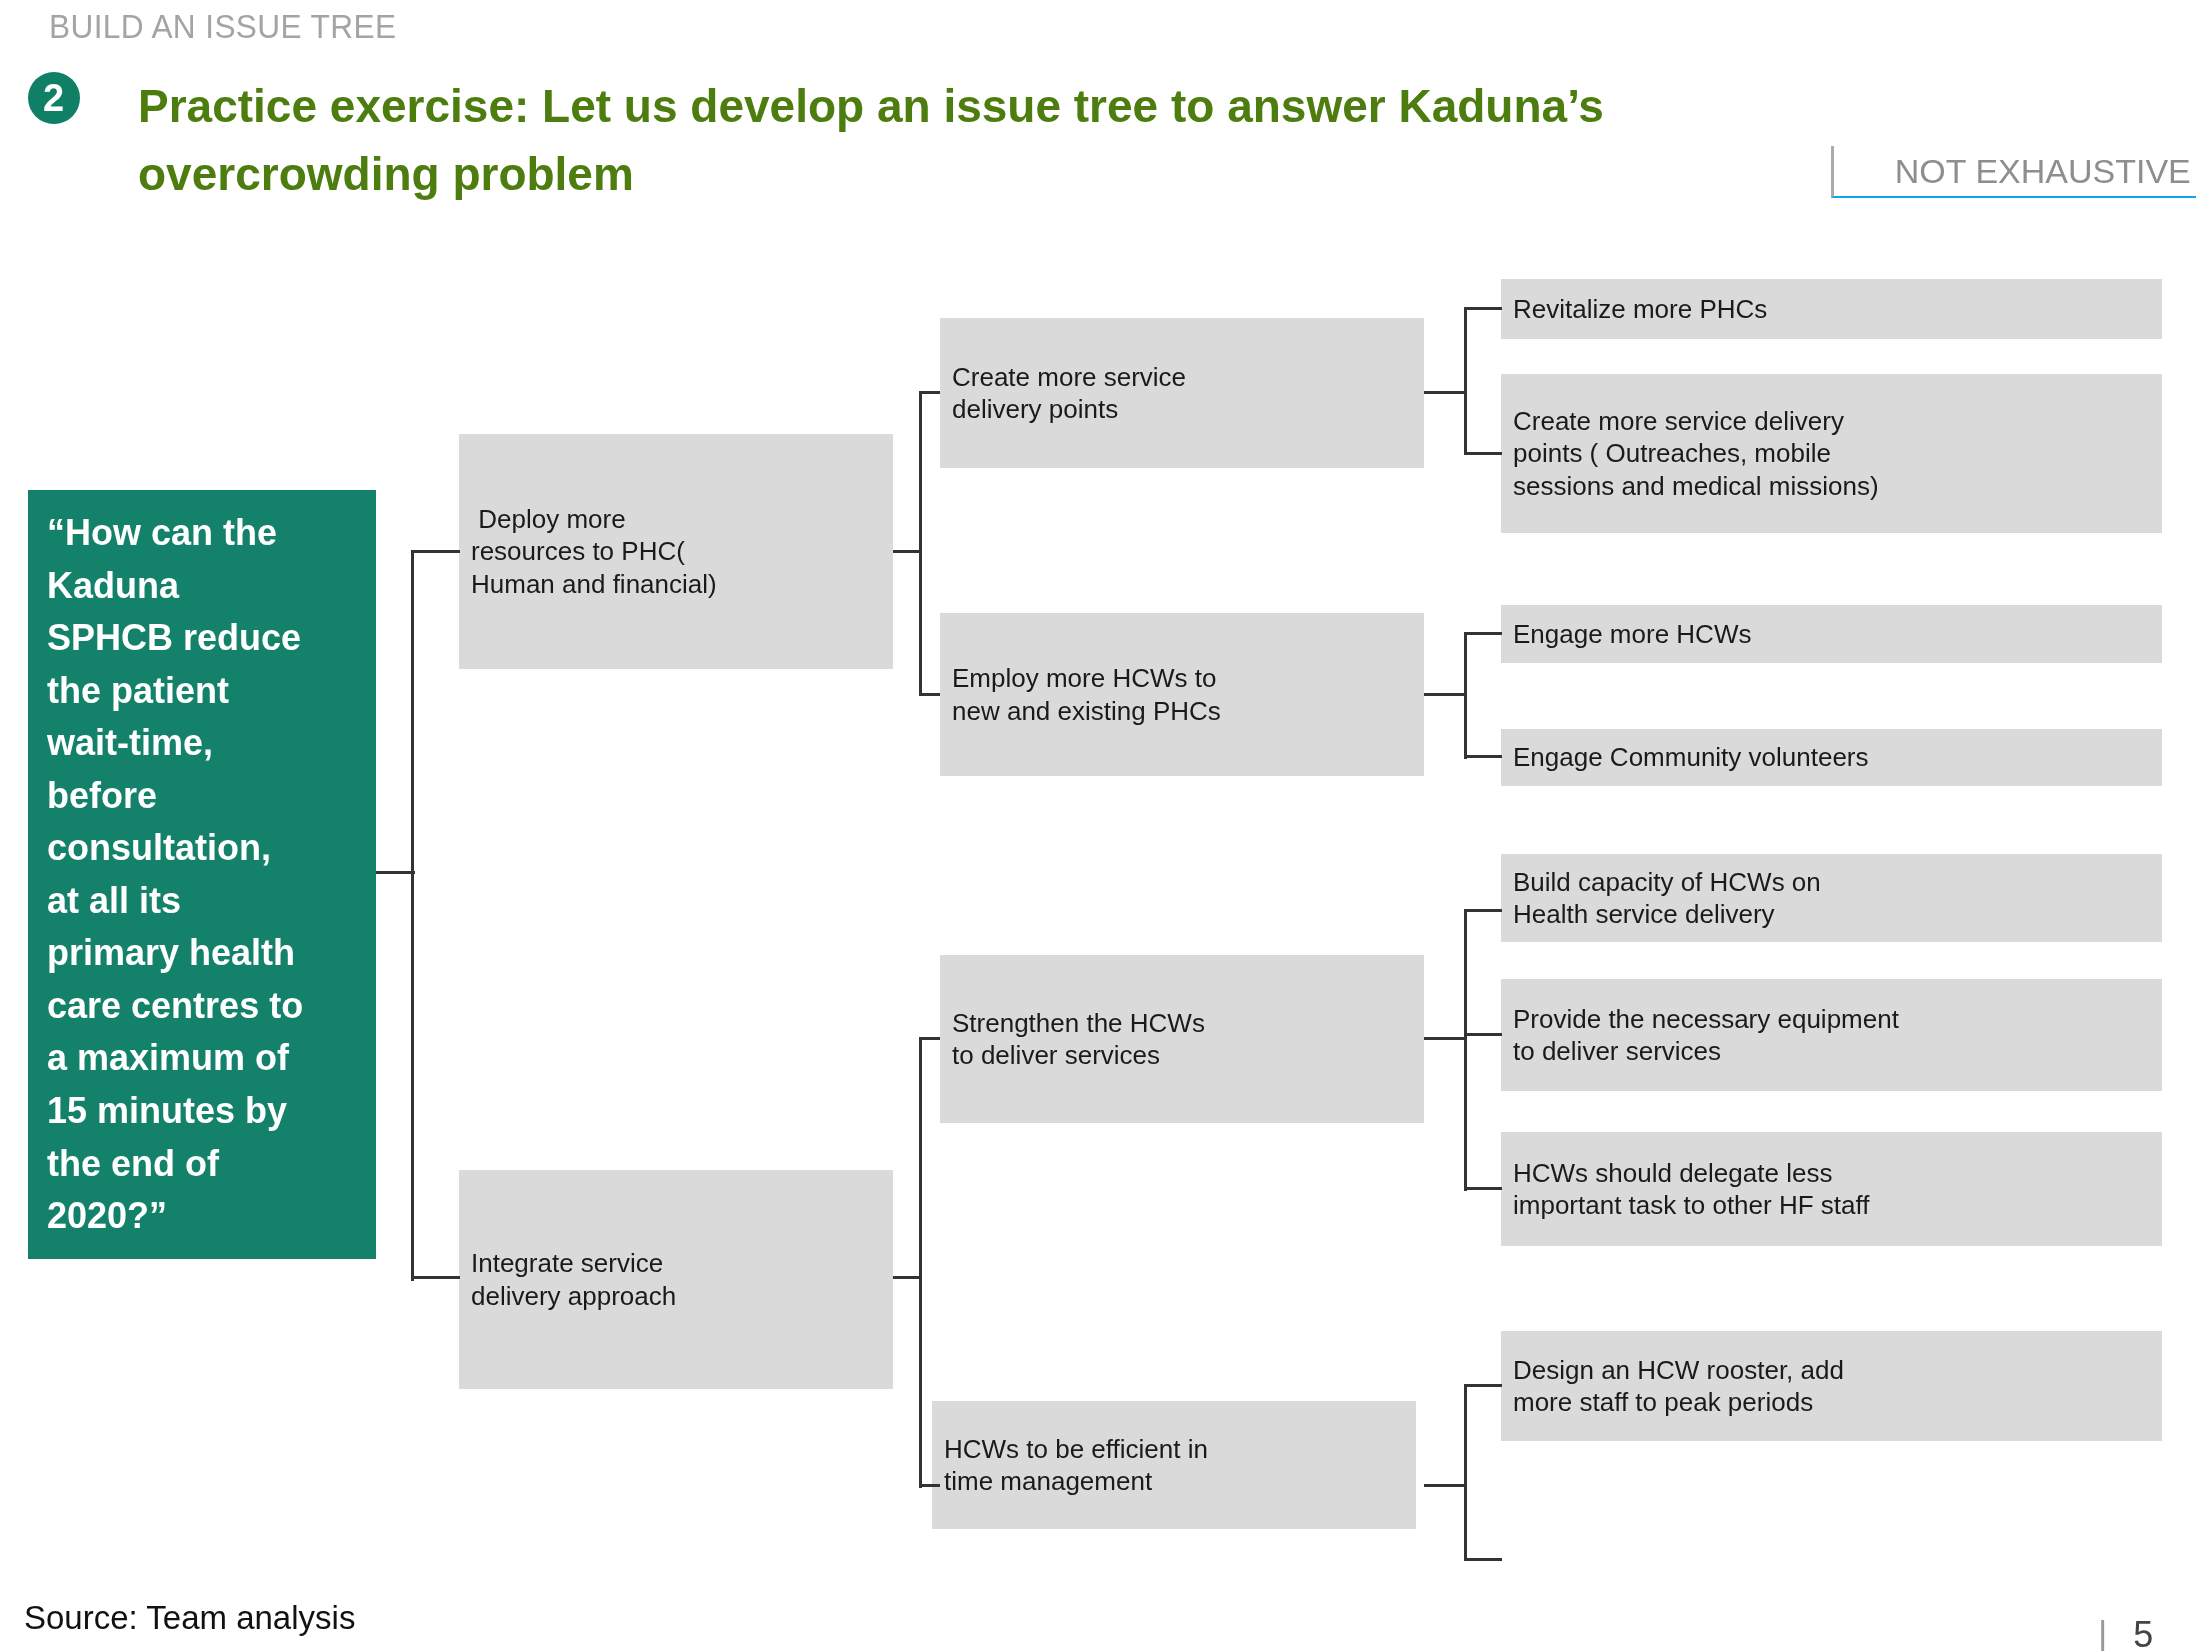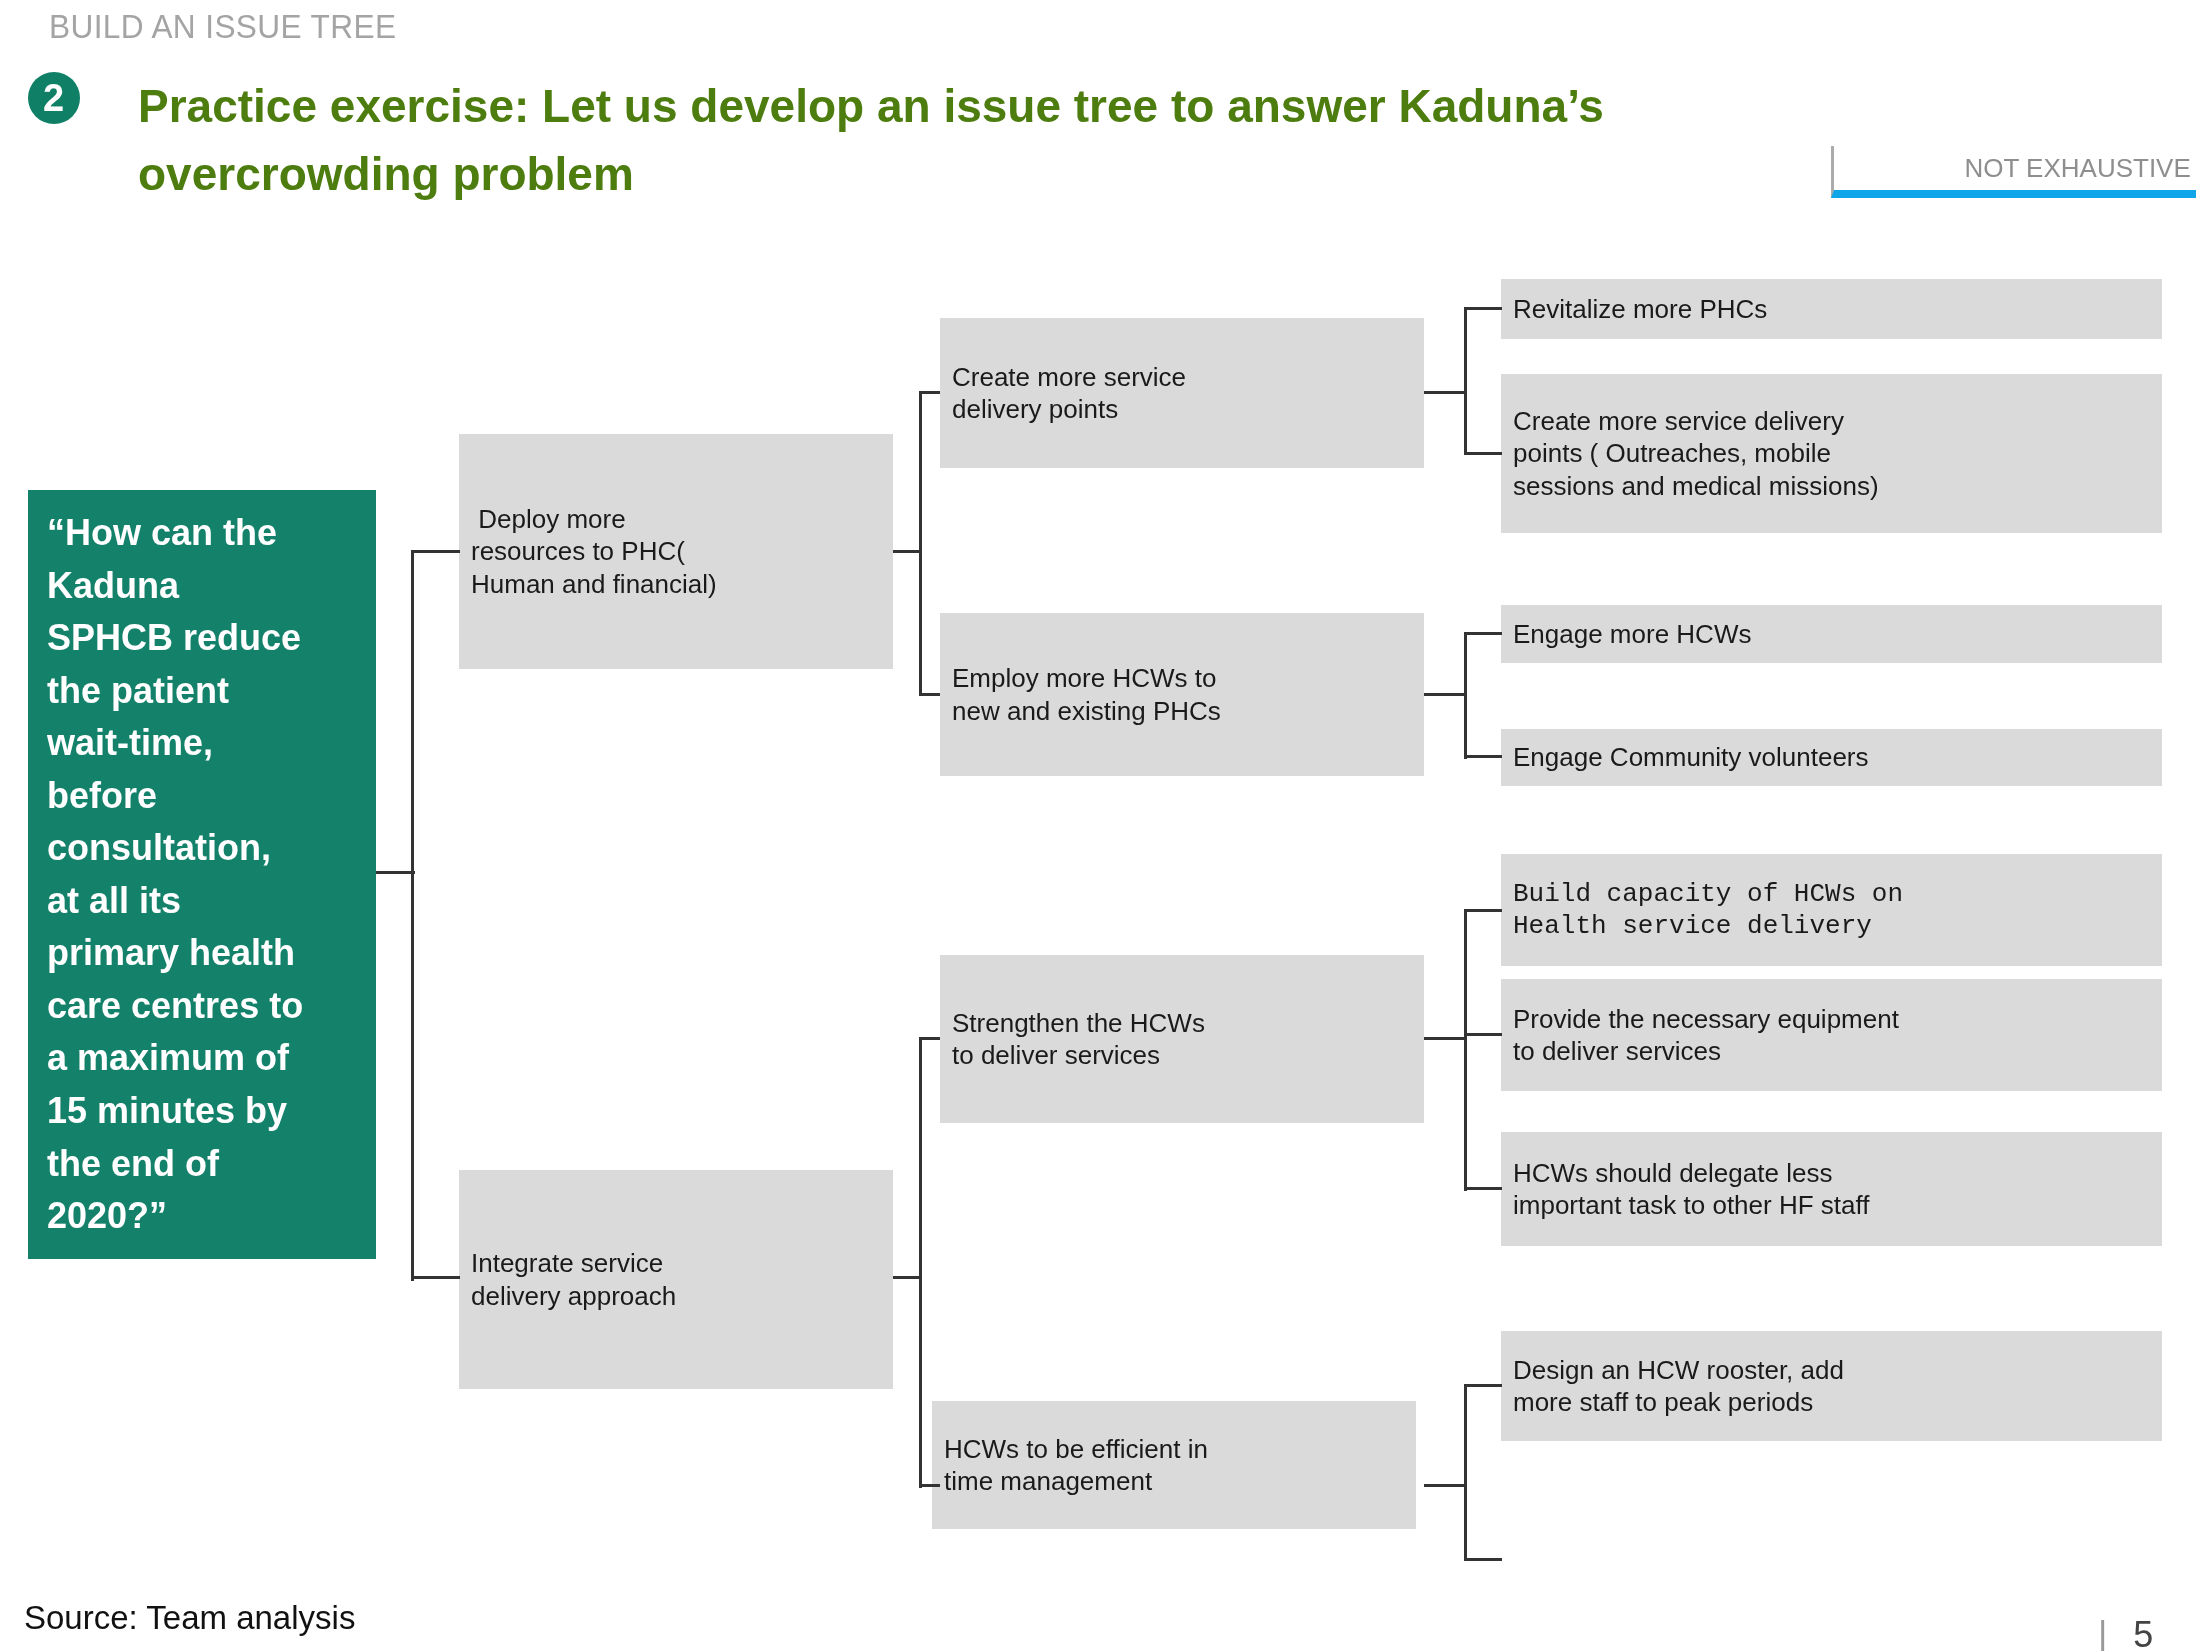--- a/index.html
+++ b/index.html
@@ -15,23 +15,23 @@
     position:absolute;left:27.5px;top:72px;width:52px;height:52px;border-radius:50%;
     background:#0f8066;color:#ffffff;display:flex;align-items:center;justify-content:center;
     font-size:38px;font-weight:bold;
   }
   .title{
     position:absolute;left:125px;top:59px;width:2005px;margin:13px;
     font-size:46px;font-weight:bold;color:#4d7c0f;line-height:1.48;white-space:pre-line;
   }
   .tag{
     position:absolute;left:1831px;top:146px;width:365px;height:52px;
-    border-left:3.4px solid #ababab;border-bottom:8px solid #0ea5e9;
+    border-left:3.4px solid #ababab;border-bottom:2px solid #0ea5e9;
     display:flex;align-items:center;justify-content:flex-end;padding-right:5.2px;box-sizing:border-box;
-    font-size:26px;color:#8e8e8e;transform-origin:right top;white-space:nowrap;
+    font-size:34px;color:#8e8e8e;transform-origin:right top;white-space:nowrap;
   }
   .node{
     position:absolute;display:flex;align-items:center;box-sizing:border-box;
     white-space:pre-wrap;line-height:1.25;
   }
   .node.green{
     background:#14816a;color:#ffffff;font-weight:bold;font-size:36px;
     padding:0 12px 0 19px;line-height:1.46;align-items:flex-start;padding-top:17px;
   }
   .node.gray{
@@ -101,21 +101,21 @@
   <div class="node gray" style="left:1501px;top:279px;width:661px;height:60px;">Revitalize more PHCs</div>
 
   <div class="node gray" style="left:1501px;top:374px;width:661px;height:159px;">Create more service delivery
 points ( Outreaches, mobile
 sessions and medical missions)</div>
 
   <div class="node gray" style="left:1501px;top:605px;width:661px;height:58px;">Engage more HCWs</div>
 
   <div class="node gray" style="left:1501px;top:729px;width:661px;height:57px;">Engage Community volunteers</div>
 
-  <div class="node gray" style="left:1501px;top:854px;width:661px;height:112px;font-family:Liberation Mono, monospace;">Build capacity of HCWs on
+  <div class="node gray" style="left:1501px;top:854px;width:661px;height:88px;">Build capacity of HCWs on
 Health service delivery</div>
 
   <div class="node gray" style="left:1501px;top:979px;width:661px;height:112px;">Provide the necessary equipment
 to deliver services</div>
 
   <div class="node gray" style="left:1501px;top:1331px;width:661px;height:110px;">Design an HCW rooster, add
 more staff to peak periods</div>
 
   <div class="node gray" style="left:1501px;top:1132px;width:661px;height:114px;">HCWs should delegate less
 important task to other HF staff</div>

